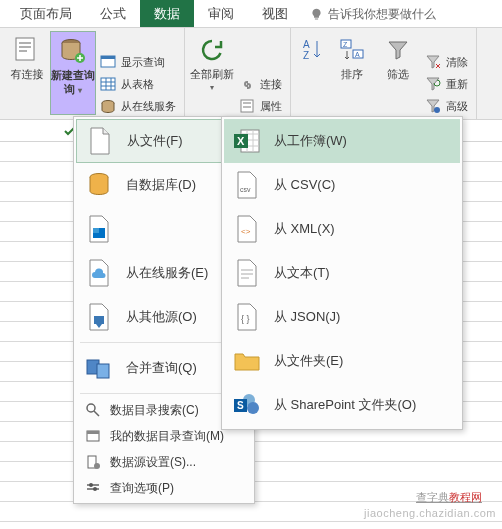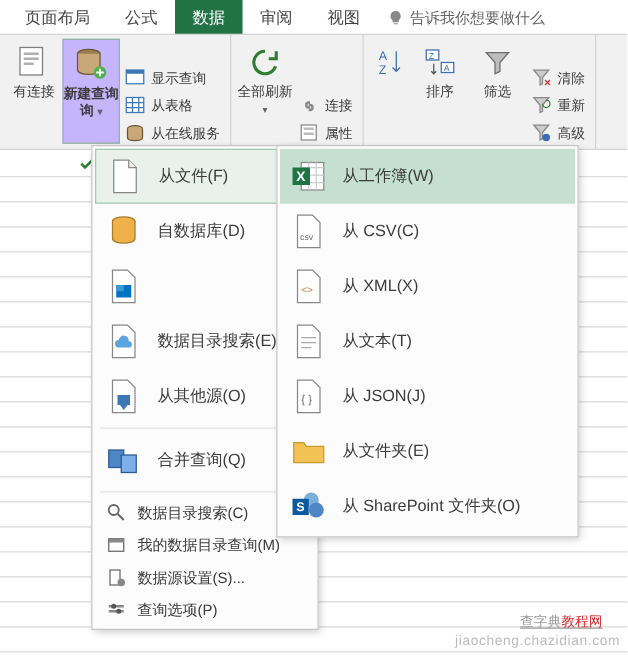--- a/index.html
+++ b/index.html
@@ -276,21 +276,21 @@
       </span>
     <span class="submenu-arrow">▶</span>
   </div>
   <div class="menu-item">
     <span class="mico">
         <svg width="26" height="30" viewBox="0 0 26 30">
           <path d="M4 2h12l6 6v20H4z" fill="#fff" stroke="#888"></path>
           <path d="M9 20a3 3 0 010-6 4 4 0 018 1 2.5 2.5 0 010 5z" fill="#5aa5e0"></path>
         </svg>
       </span>
-    <span>数据目录搜索(E)</span>
+    <span>从在线服务(E)</span>
     <span class="submenu-arrow">▶</span>
   </div>
   <div class="menu-item">
     <span class="mico">
         <svg width="26" height="30" viewBox="0 0 26 30">
           <path d="M4 2h12l6 6v20H4z" fill="#fff" stroke="#888"></path>
           <rect x="8" y="14" width="10" height="8" fill="#3b78b5"></rect>
           <path d="M10 22l3 4 3-4" fill="#3b78b5"></path>
         </svg>
       </span>

